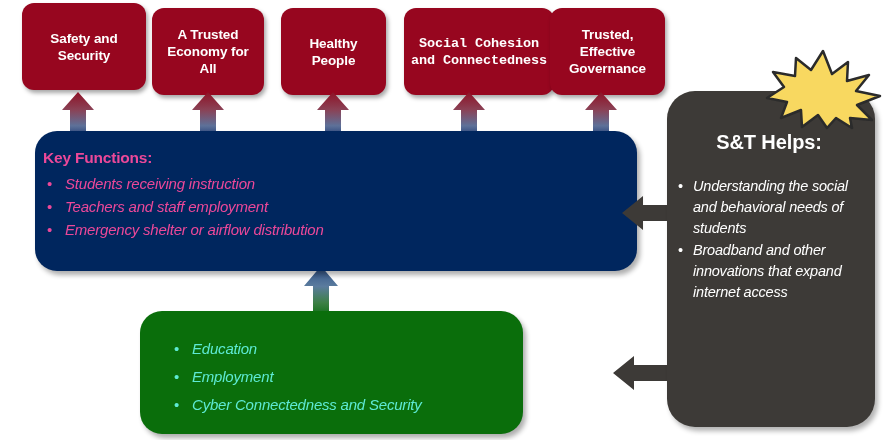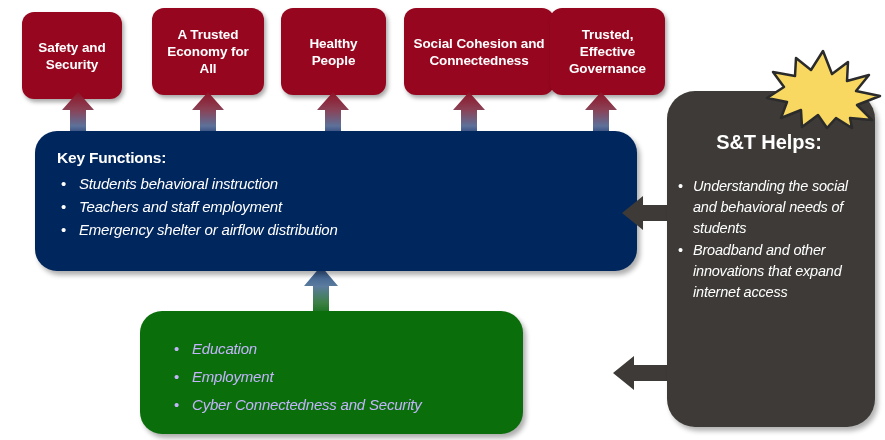--- a/index.html
+++ b/index.html
@@ -47,23 +47,23 @@
   
   #key-functions-box {
     position: absolute;
     left: 35px;
     top: 131px;
     width: 602px;
     height: 140px;
     background: #00265e;
     border-radius: 22px;
     box-shadow: 3px 4px 5px rgba(0,0,0,0.32);
-    color: #ffffff;
-    box-sizing: border-box;
-    padding: 18px 22px 10px 22px;
+    color: #ec4899;
+    box-sizing: border-box;
+    padding: 18px 22px 10px 8px;
   }
   #key-functions-box .kf-title {
     font-weight: bold;
     font-size: 15.5px;
     margin-bottom: 5px;
     letter-spacing: -0.2px;
   }
   .bullet-list {
     list-style: none;
     margin: 0;
@@ -88,21 +88,21 @@
   
   #foundations-box {
     position: absolute;
     left: 140px;
     top: 311px;
     width: 383px;
     height: 123px;
     background: #0a6e0b;
     border-radius: 22px;
     box-shadow: 3px 4px 5px rgba(0,0,0,0.32);
-    color: #c4b5fd;
+    color: #5eead4;
     box-sizing: border-box;
     padding: 24px 22px 20px 30px;
   }
   #foundations-box .bullet-list li {
     font-size: 15px;
     line-height: 28px;
   }
 
   
   #st-panel {
@@ -167,33 +167,33 @@
       </linearGradient>
       <linearGradient id="blueGreenGrad" x1="0" y1="0" x2="0" y2="1">
         <stop offset="0%" stop-color="#2d4f86"></stop>
         <stop offset="40%" stop-color="#5b7c9e"></stop>
         <stop offset="72%" stop-color="#3d8046"></stop>
         <stop offset="100%" stop-color="#0d6e12"></stop>
       </linearGradient>
     </defs>
   </svg>
 
-  <div class="outcome-box" style="left:22px;  top:12px; width:100px; height:87px;">
+  <div class="outcome-box" style="left:22px;  top:3px; width:124px; height:87px;">
     <span>Safety and Security</span>
   </div>
 
   <div class="outcome-box" style="left:152px; top:8px; width:112px; height:87px;">
     <span>A Trusted Economy for All</span>
   </div>
 
   <div class="outcome-box" style="left:281px; top:8px; width:105px; height:87px;">
     <span>Healthy People</span>
   </div>
 
-  <div class="outcome-box" style="left:404px; top:8px; width:150px; height:87px;">
+  <div class="outcome-box" style="left:404px; top:8px; width:150px; height:87px;font-family:Liberation Mono, monospace;">
     <span>Social Cohesion and Connectedness</span>
   </div>
 
   <div class="outcome-box" style="left:550px; top:8px; width:115px; height:87px;">
     <span>Trusted, Effective Governance</span>
   </div>
 
   <svg class="v-arrow" style="left:61px; top:91px;" viewBox="0 0 34 48">
     <polygon points="17,1 33,19 25,19 25,48 9,48 9,19 1,19" fill="url(#redBlueGrad)"></polygon>
   </svg>
@@ -210,21 +210,21 @@
     <polygon points="17,1 33,19 25,19 25,48 9,48 9,19 1,19" fill="url(#redBlueGrad)"></polygon>
   </svg>
 
   <svg class="v-arrow" style="left:303px; top:265px; width:36px; height:52px;" viewBox="0 0 36 52">
     <polygon points="18,1 35,21 26,21 26,52 10,52 10,21 1,21" fill="url(#blueGreenGrad)"></polygon>
   </svg>
 
   <div id="key-functions-box">
     <div class="kf-title">Key Functions:</div>
     <ul class="bullet-list">
-      <li>Students behavioral instruction</li>
+      <li>Students receiving instruction</li>
       <li>Teachers and staff employment</li>
       <li>Emergency shelter or airflow distribution</li>
     </ul>
   </div>
 
   <div id="foundations-box">
     <ul class="bullet-list">
       <li>Education</li>
       <li>Employment</li>
       <li>Cyber Connectedness and Security</li>

